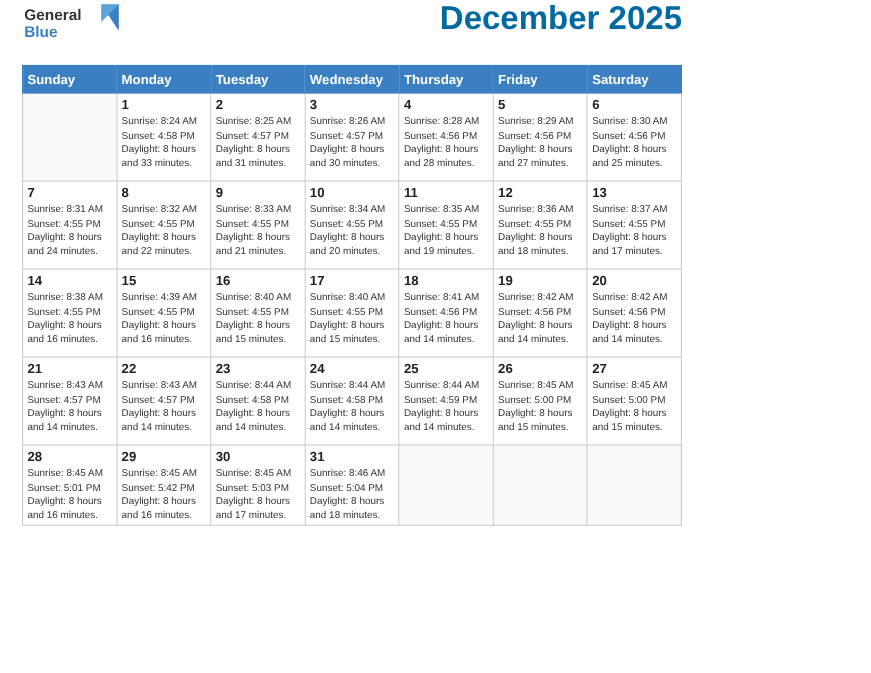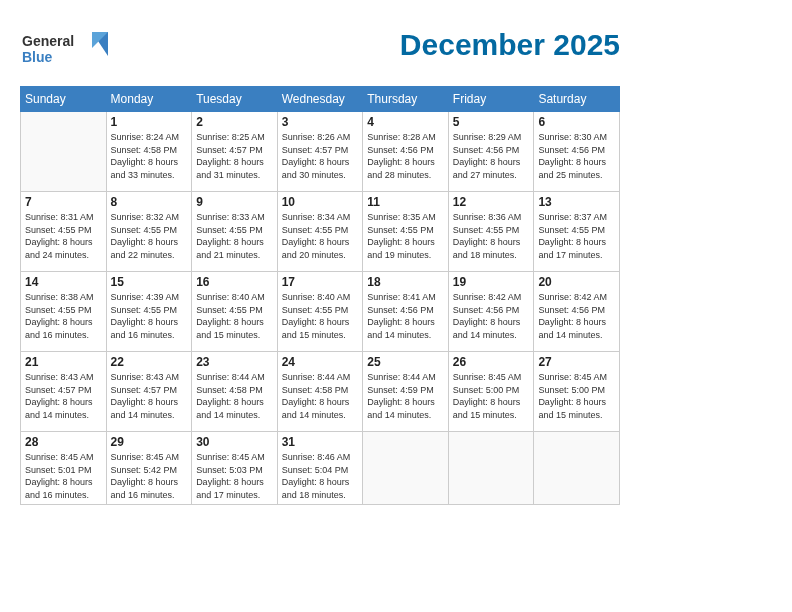--- a/index.html
+++ b/index.html
@@ -7,21 +7,21 @@
       font-family: Arial, sans-serif;
       background: #fff;
       width: 792px;
       height: 612px;
       overflow: hidden;
     }
     .page {
       width: 640px;
       height: 612px;
       background: #fff;
-      padding: 28px 20px 12px 20px;
+      padding: 0 20px 12px 20px;
     }
     .header {
       display: flex;
       justify-content: space-between;
       align-items: flex-start;
       margin-bottom: 10px;
     }
     .logo {
       display: flex;
       align-items: center;
@@ -40,21 +40,21 @@
     }
     .calendar {
       width: 100%;
       border-collapse: collapse;
       table-layout: fixed;
     }
     .calendar th {
       background: #3a7fc1;
       color: #fff;
       font-size: 12px;
-      font-weight: normal;
+      font-weight: bold;
       padding: 5px 4px;
       text-align: left;
       border: 1px solid #3a7fc1;
     }
     .calendar td {
       border: 1px solid #ccc;
       vertical-align: top;
       padding: 3px 4px;
       height: 80px;
       font-size: 9.5px;

